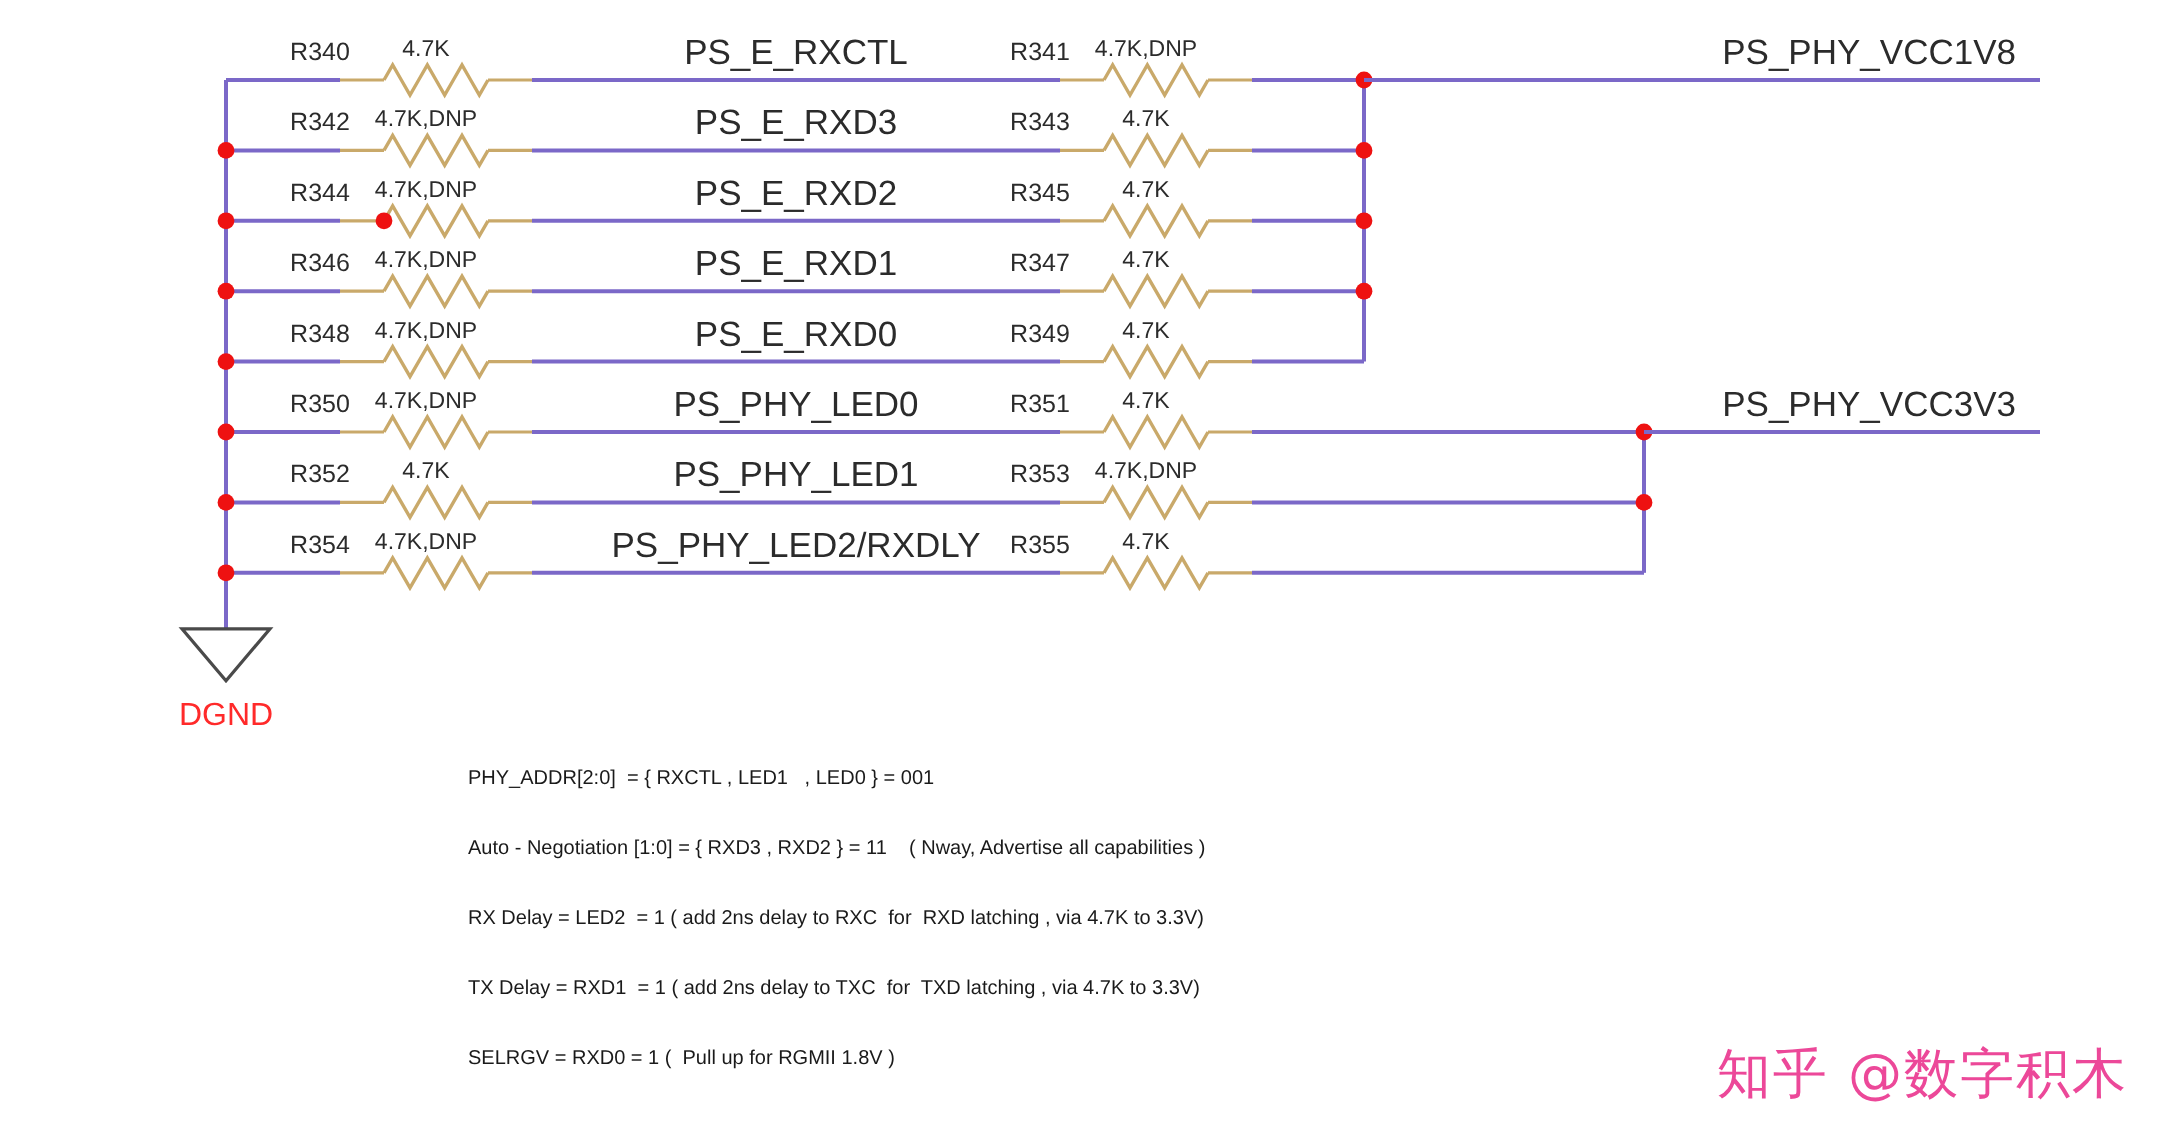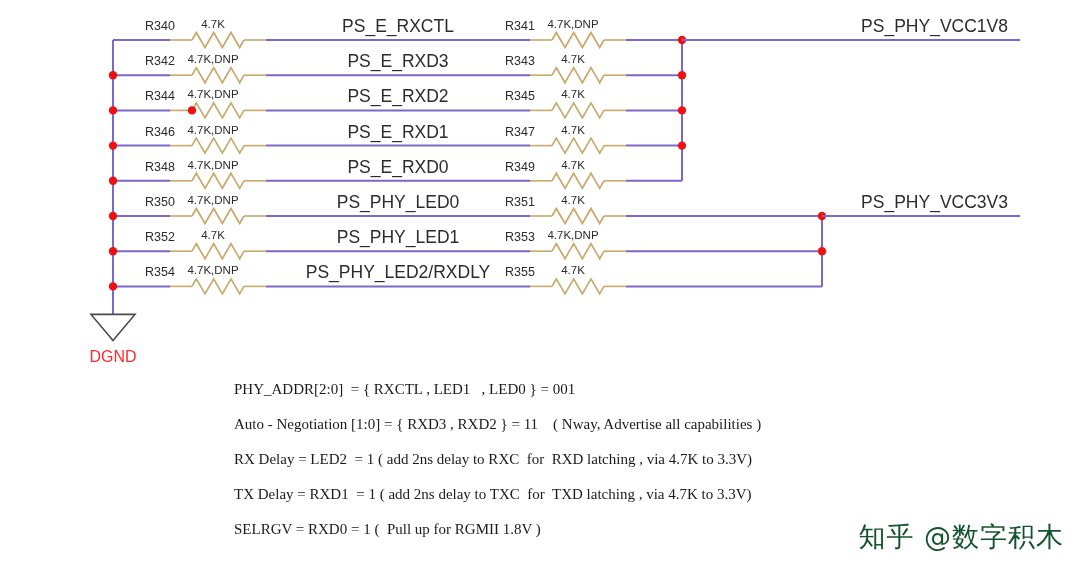--- a/index.html
+++ b/index.html
@@ -18,37 +18,37 @@
     position: absolute;
     left: 0;
     top: 0;
     width: 1080px;
     height: 567px;
   }
   .notes {
     position: absolute;
     left: 234px;
     top: 372px;
-    font-family: Liberation Serif, serif;
-    font-size: 15px;
+    font-family: Liberation Sans, sans-serif;
+    font-size: 10px;
     color: #1a1a1a;
     line-height: 35px;
     white-space: pre;
     letter-spacing: 0px;
   }
   .notes div {
     height: 35px;
   }
   .watermark {
     position: absolute;
     right: 16px;
     bottom: 12px;
     font-family: "DejaVu Sans", sans-serif;
     font-size: 27px;
-    color: #14532d;
+    color: #ec4899;
     letter-spacing: 1px;
     white-space: nowrap;
     user-select: none;
   }
 </style>
 </head>
 <body>
 
 <svg id="schematic" viewBox="0 0 1080 567">
     <line x1="170" y1="40" x2="192" y2="40" stroke="#c9a96a" stroke-width="1.6"></line>

